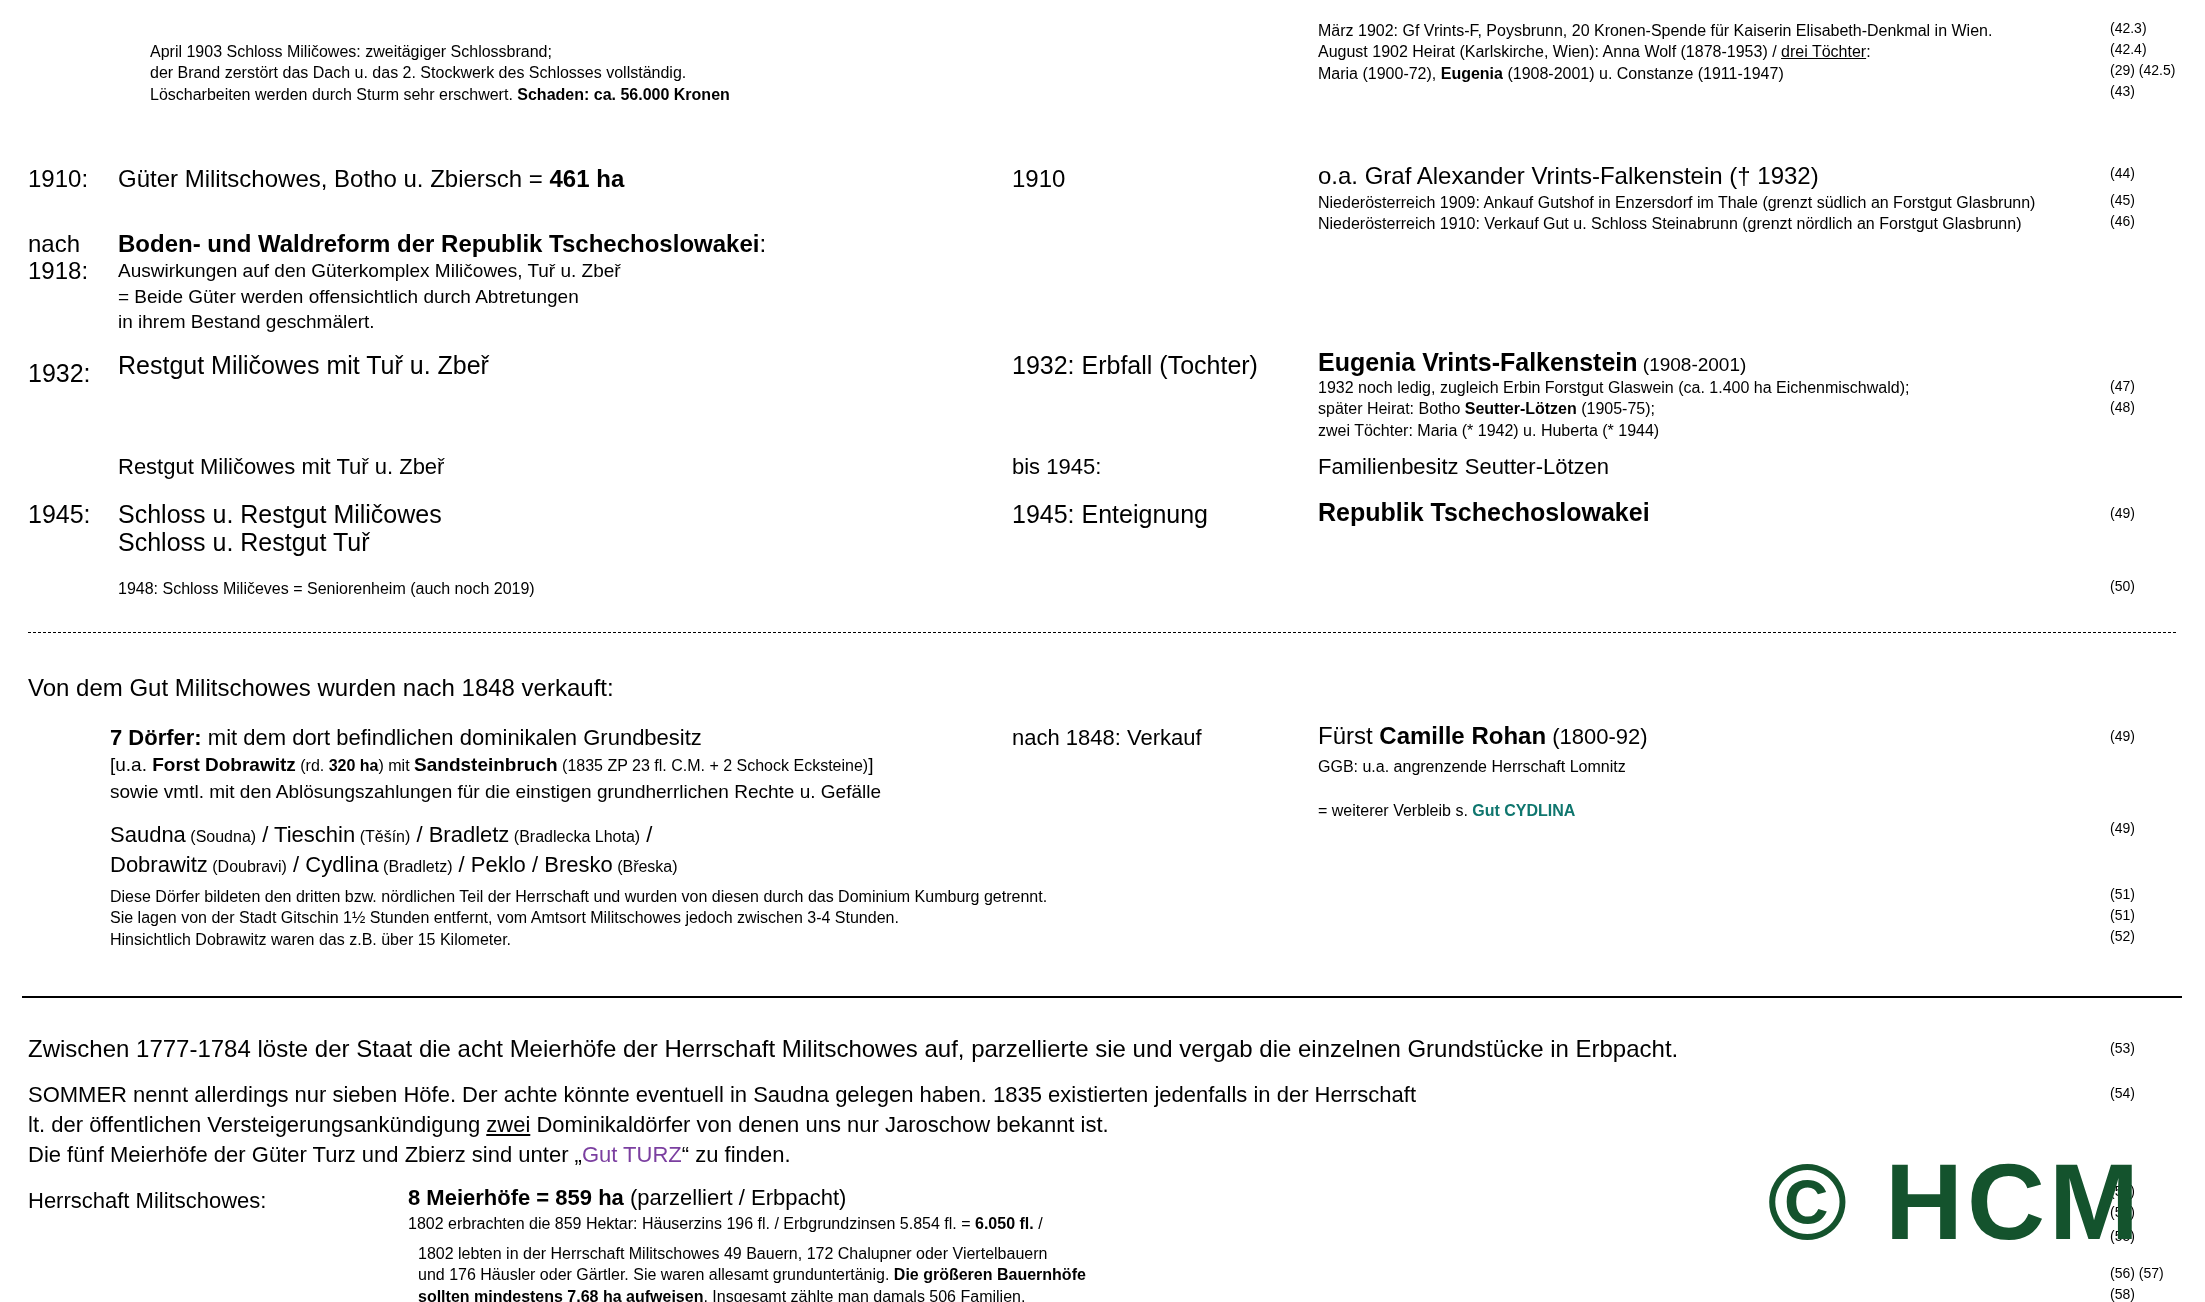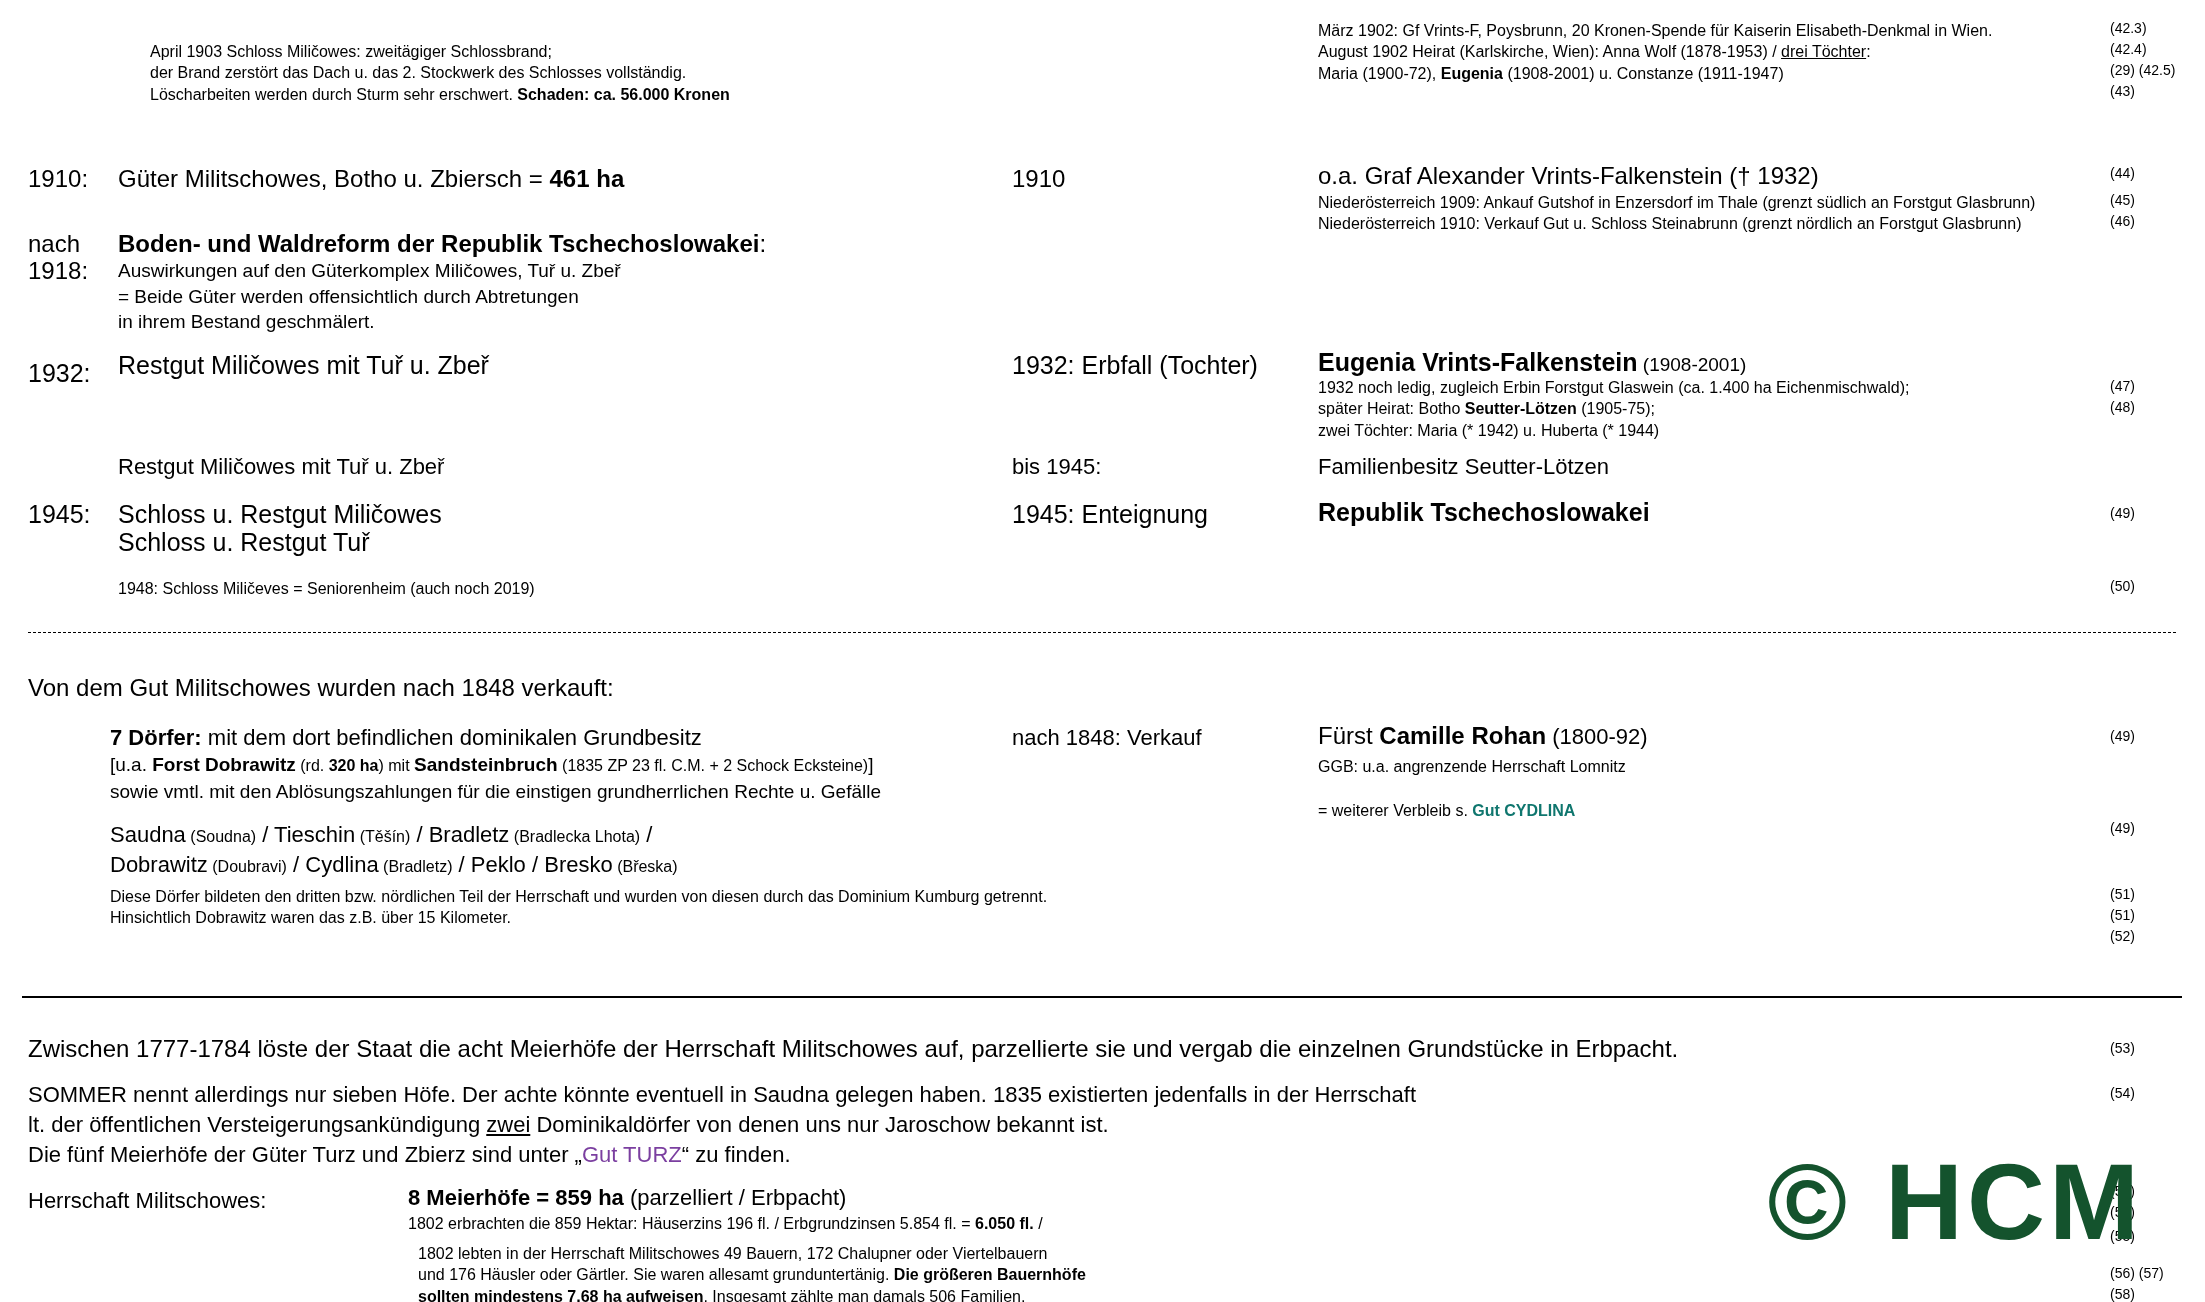--- a/index.html
+++ b/index.html
@@ -171,20 +171,21 @@
     <span>Dobrawitz</span><span class="t16"> (Doubravi)</span><span> / </span><span>Cydlina</span><span class="t16"> (Bradletz)</span><span> / </span><span>Peklo</span><span> / </span><span>Bresko</span><span class="t16"> (Břeska)</span>
   </div>
 
   <div class="abs t16 nw" style="left:1318px; top:800px;">
     <span>= weiterer Verbleib s. </span><span class="purpleb">Gut CYDLINA</span>
   </div>
   <div class="abs ref" style="left:2110px; top:820px;">(49)</div>
 
   <div class="abs t16" style="left:110px; top:886px; width:1000px;">
     <div class="nowrapblk">Diese Dörfer bildeten den dritten bzw. nördlichen Teil der Herrschaft und wurden von diesen durch das Dominium Kumburg getrennt.</div>
+    <div class="nowrapblk">Sie lagen von der Stadt Gitschin 1½ Stunden entfernt, vom Amtsort Militschowes jedoch zwischen 3-4 Stunden.</div>
     <div class="nowrapblk">Hinsichtlich Dobrawitz waren das z.B. über 15 Kilometer.</div>
   </div>
   <div class="abs ref" style="left:2110px; top:886px;">(51)</div>
   <div class="abs ref" style="left:2110px; top:907px;">(51)</div>
   <div class="abs ref" style="left:2110px; top:928px;">(52)</div>
 
   <div class="hr-solid" style="top:996px;"></div>
 
   <div class="abs t24" style="left:28px; top:1033px;">Zwischen 1777-1784 löste der Staat die acht Meierhöfe der Herrschaft Militschowes auf, parzellierte sie und vergab die einzelnen Grundstücke in Erbpacht.</div>
   <div class="abs ref" style="left:2110px; top:1040px;">(53)</div>

